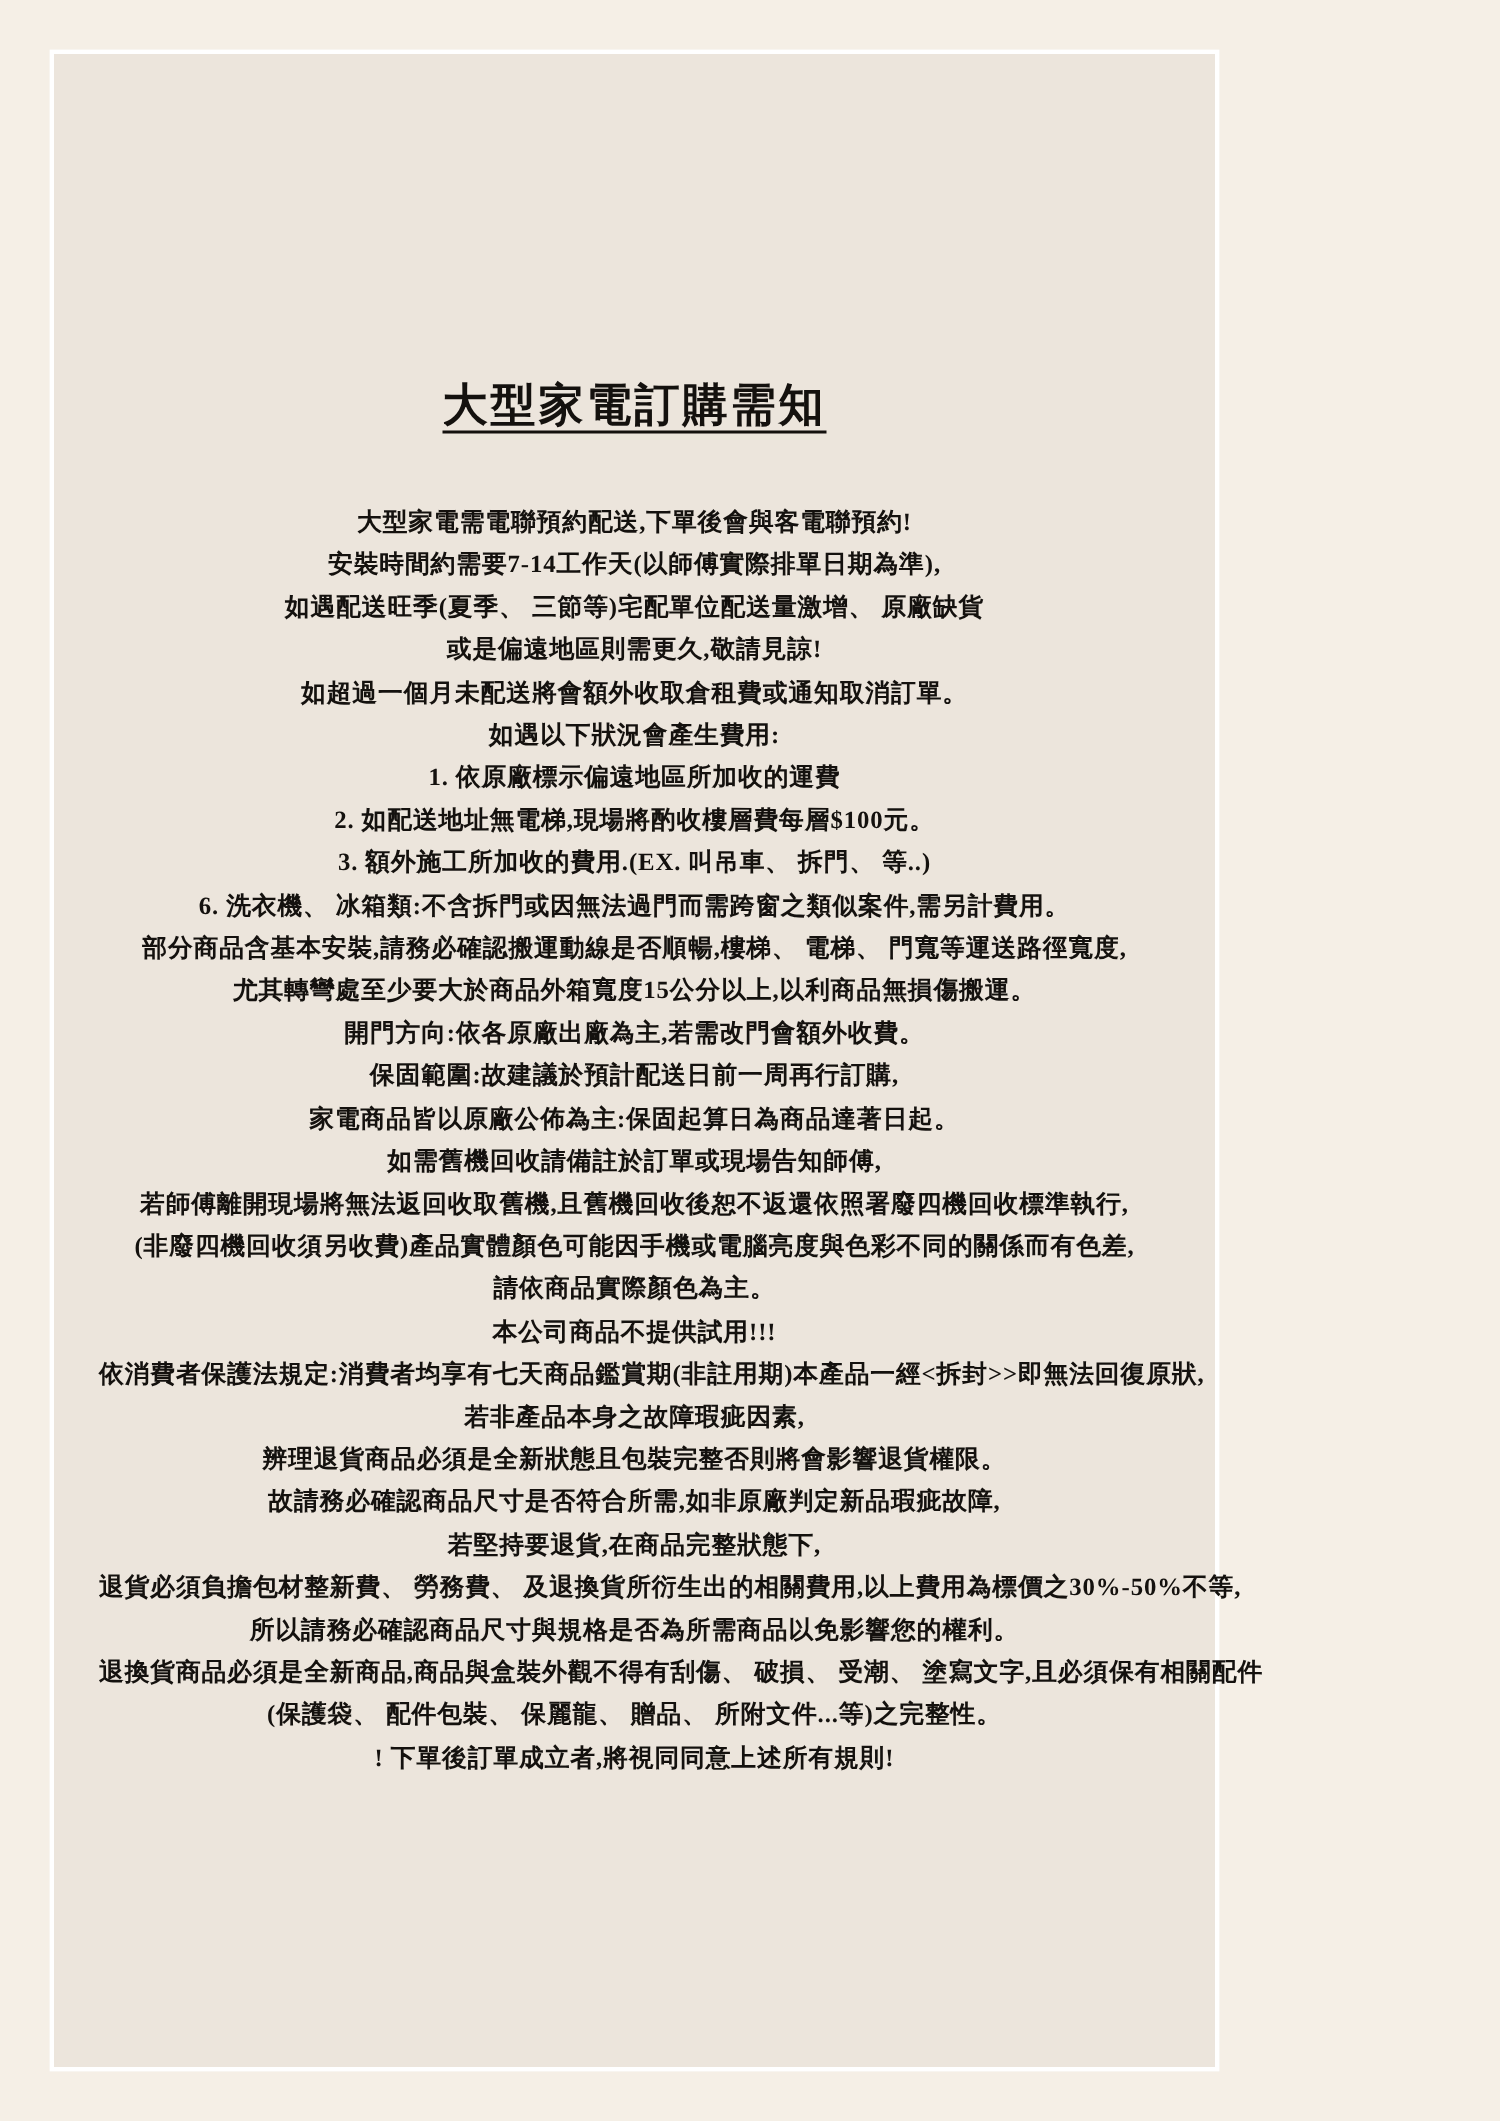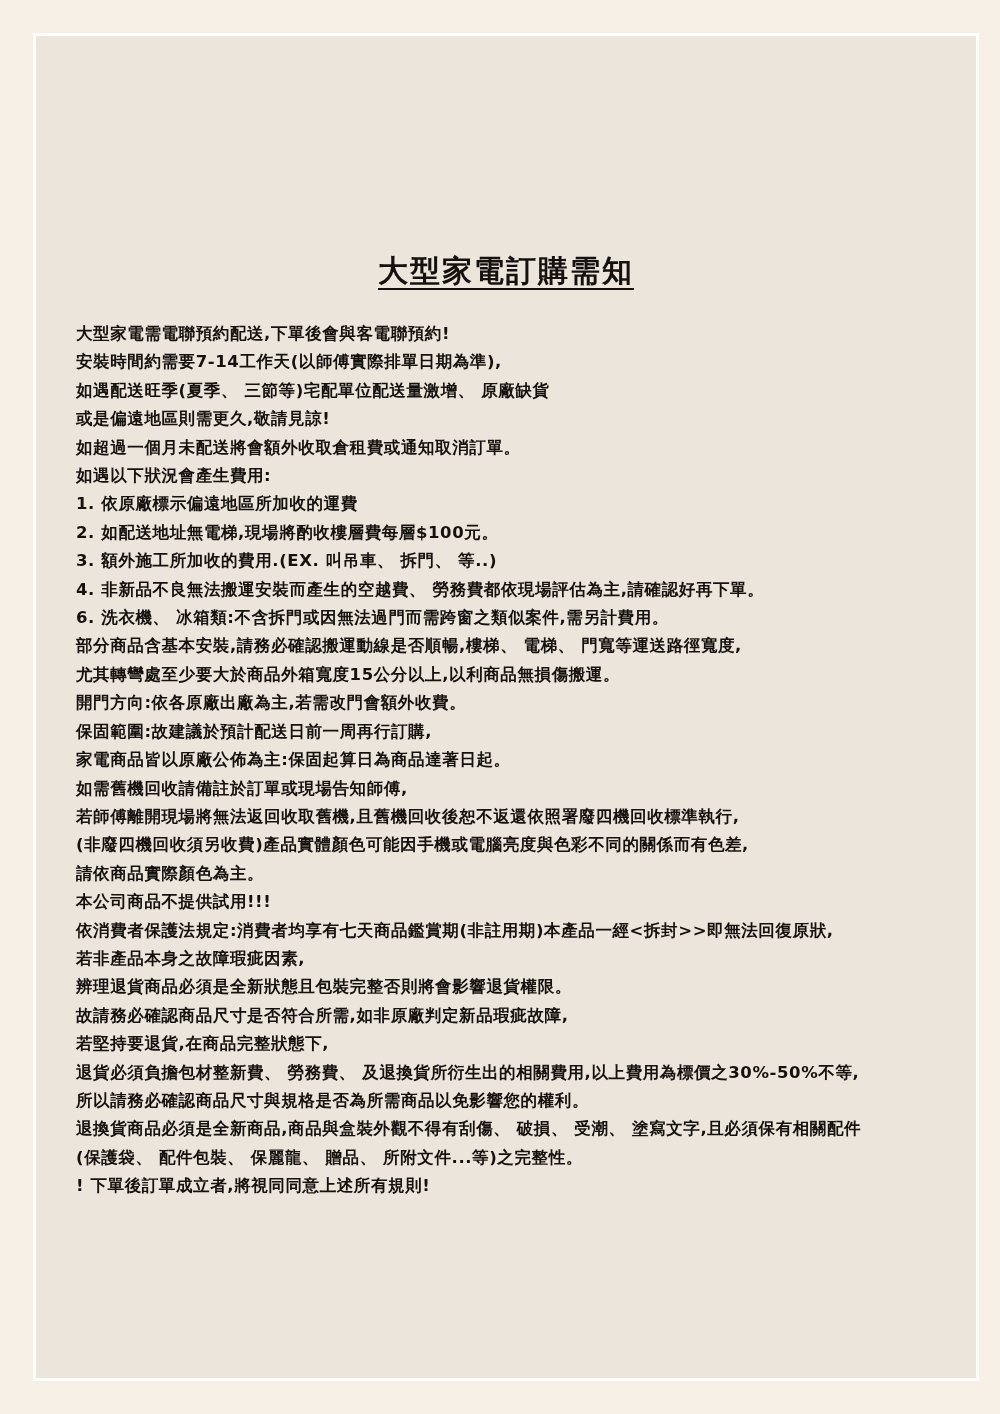--- a/index.html
+++ b/index.html
@@ -15,43 +15,44 @@
   }
   .page {
     box-sizing: border-box;
     width: 1000px;
     height: 1414px;
     background: #f5efe6;
     padding: 33px 33px;
   }
   .inner-frame {
     box-sizing: border-box;
-    width: 946px;
+    width: 780px;
     height: 1348px;
     border: 3px solid #ffffff;
     background: #ece5dc;
-    padding: 0 40px;
+    padding: 0 30px;
     display: block;
   }
   .doc-title {
     text-align: center;
     font-size: 30px;
     font-weight: bold;
     color: #14110e;
     letter-spacing: 2px;
     text-decoration: underline;
     text-underline-offset: 7px;
     text-decoration-thickness: 2px;
     margin: 0;
     padding-top: 215px;
     line-height: 1.3;
   }
   .body-block {
-    margin-top: 30px;
-    text-align: left;
+    margin-top: 44px;
+    text-align: center;
+    font-family: Liberation Serif, serif;
   }
   .line {
     font-size: 16.5px;
     font-weight: bold;
     color: #14110e;
     line-height: 28.4px;
     letter-spacing: 0.6px;
     white-space: nowrap;
   }
 </style>
@@ -64,21 +65,20 @@
     <div class="body-block">
       <div class="line">大型家電需電聯預約配送,下單後會與客電聯預約!</div>
       <div class="line">安裝時間約需要7-14工作天(以師傅實際排單日期為準),</div>
       <div class="line">如遇配送旺季(夏季、 三節等)宅配單位配送量激增、 原廠缺貨</div>
       <div class="line">或是偏遠地區則需更久,敬請見諒!</div>
       <div class="line">如超過一個月未配送將會額外收取倉租費或通知取消訂單。</div>
       <div class="line">如遇以下狀況會產生費用:</div>
       <div class="line">1. 依原廠標示偏遠地區所加收的運費</div>
       <div class="line">2. 如配送地址無電梯,現場將酌收樓層費每層$100元。</div>
       <div class="line">3. 額外施工所加收的費用.(EX. 叫吊車、 拆門、 等..)</div>
-      <div class="line">4. 非新品不良無法搬運安裝而產生的空越費、 勞務費都依現場評估為主,請確認好再下單。</div>
       <div class="line">6. 洗衣機、 冰箱類:不含拆門或因無法過門而需跨窗之類似案件,需另計費用。</div>
       <div class="line">部分商品含基本安裝,請務必確認搬運動線是否順暢,樓梯、 電梯、 門寬等運送路徑寬度,</div>
       <div class="line">尤其轉彎處至少要大於商品外箱寬度15公分以上,以利商品無損傷搬運。</div>
       <div class="line">開門方向:依各原廠出廠為主,若需改門會額外收費。</div>
       <div class="line">保固範圍:故建議於預計配送日前一周再行訂購,</div>
       <div class="line">家電商品皆以原廠公佈為主:保固起算日為商品達著日起。</div>
       <div class="line">如需舊機回收請備註於訂單或現場告知師傅,</div>
       <div class="line">若師傅離開現場將無法返回收取舊機,且舊機回收後恕不返還依照署廢四機回收標準執行,</div>
       <div class="line">(非廢四機回收須另收費)產品實體顏色可能因手機或電腦亮度與色彩不同的關係而有色差,</div>
       <div class="line">請依商品實際顏色為主。</div>

